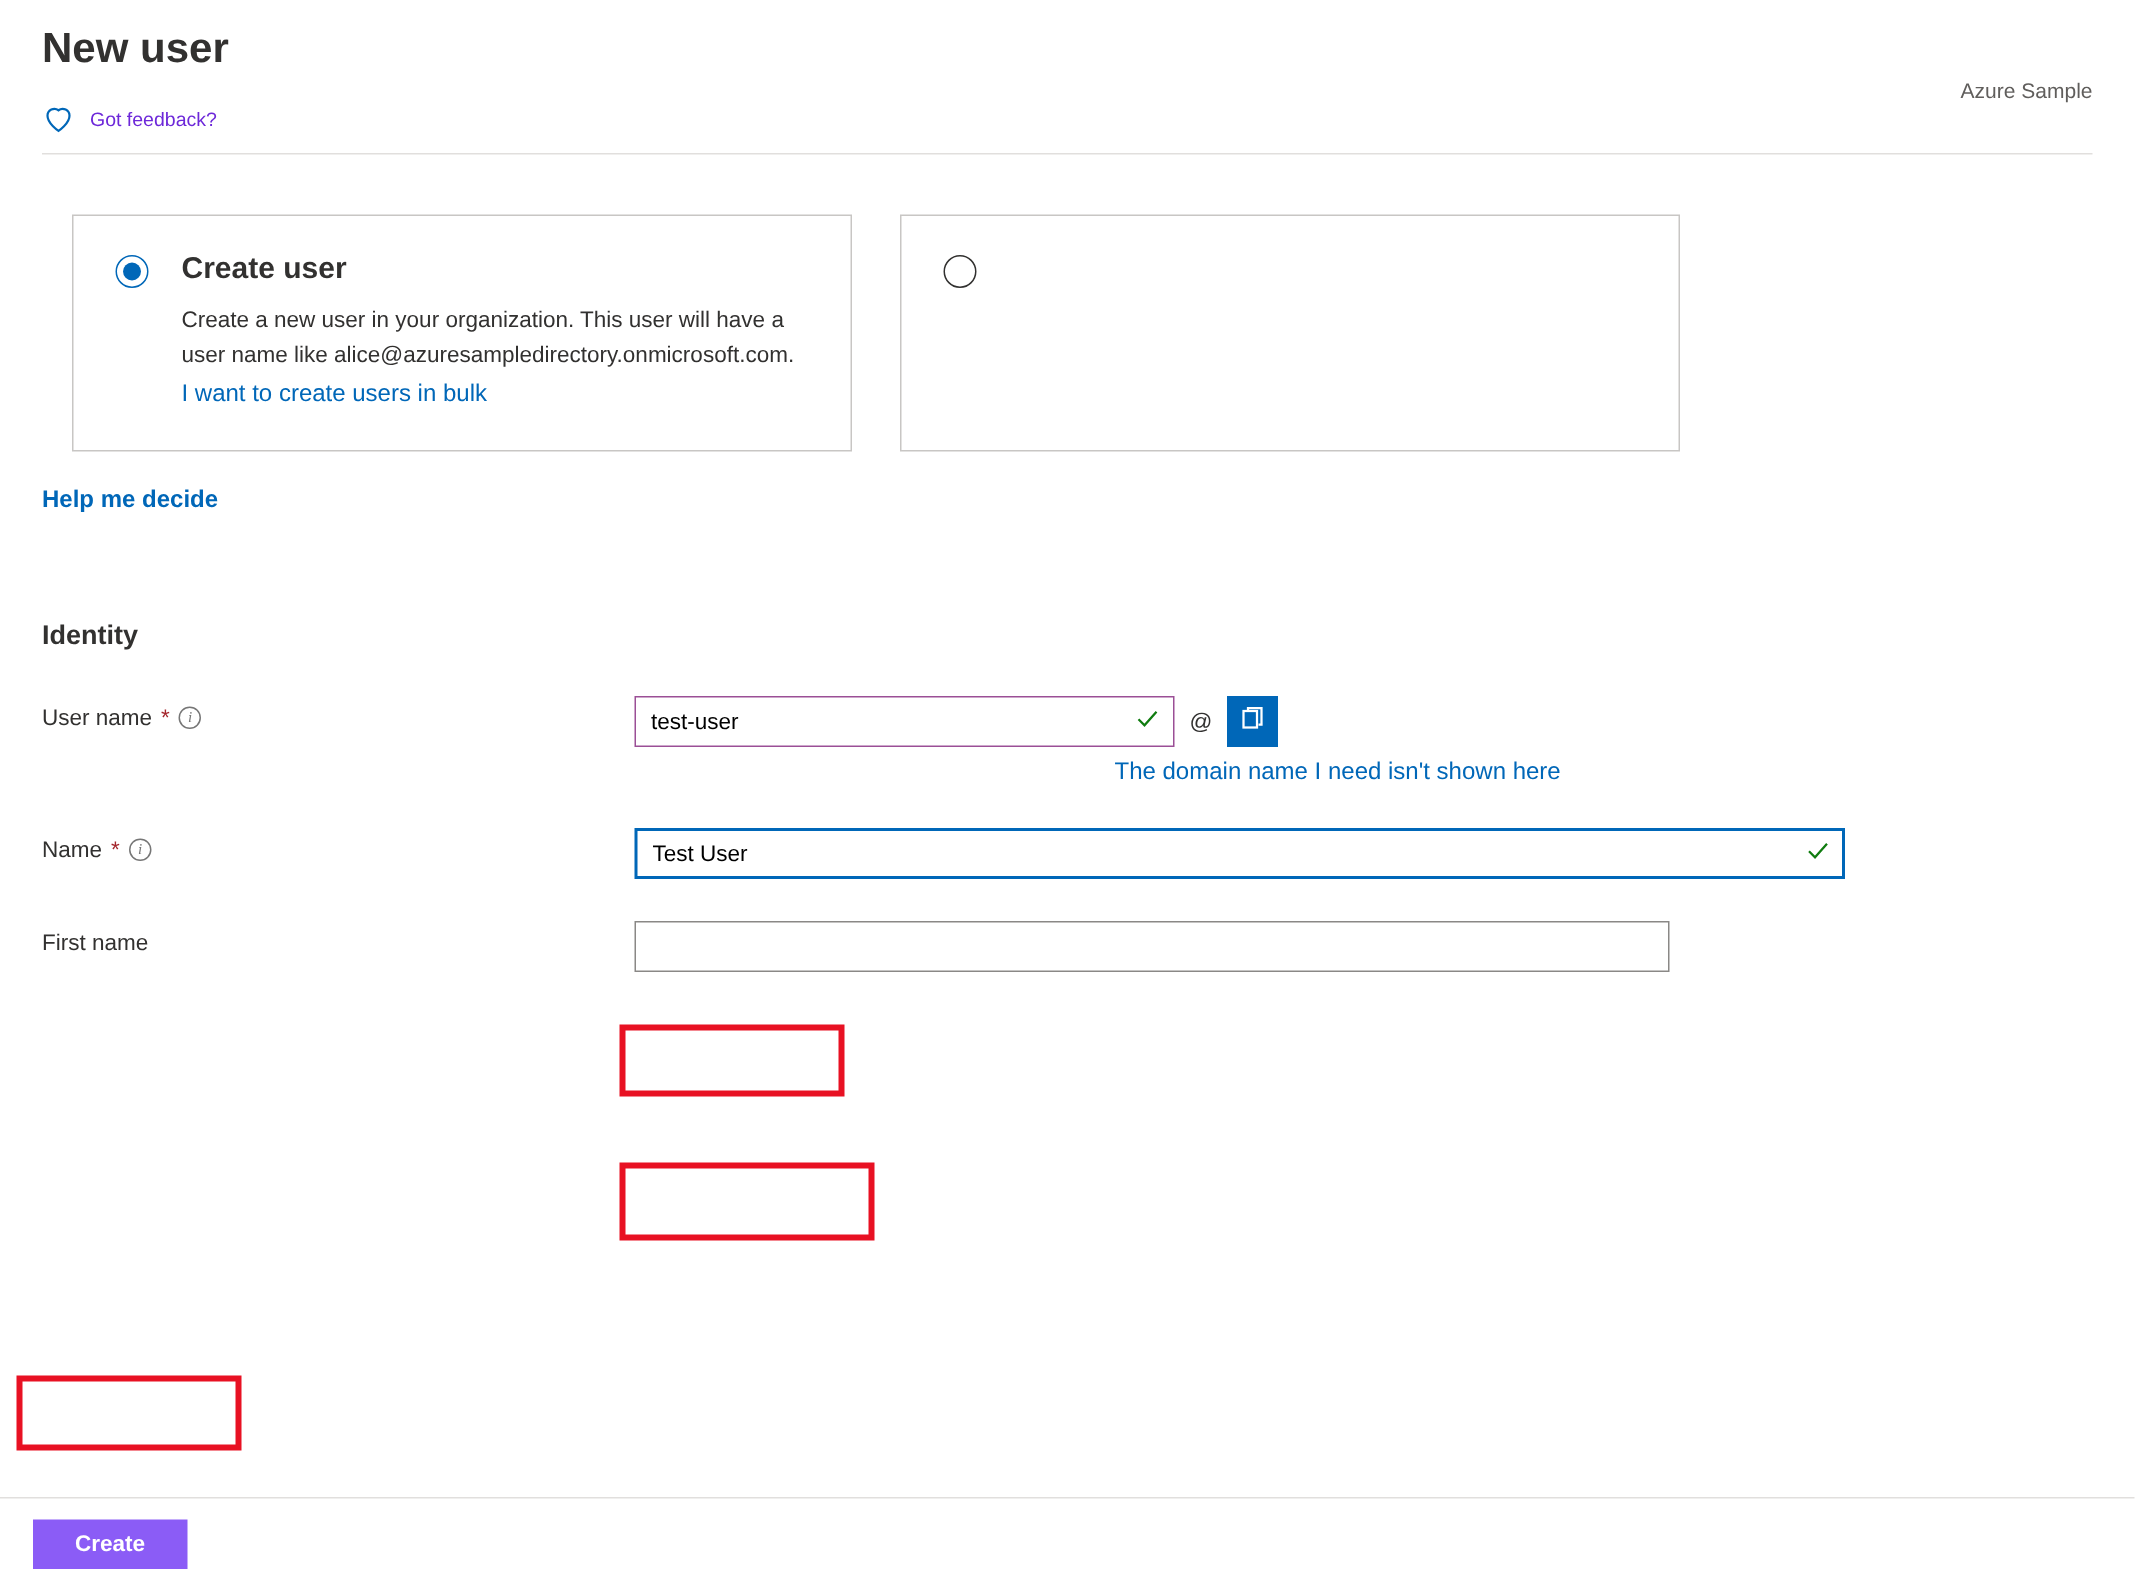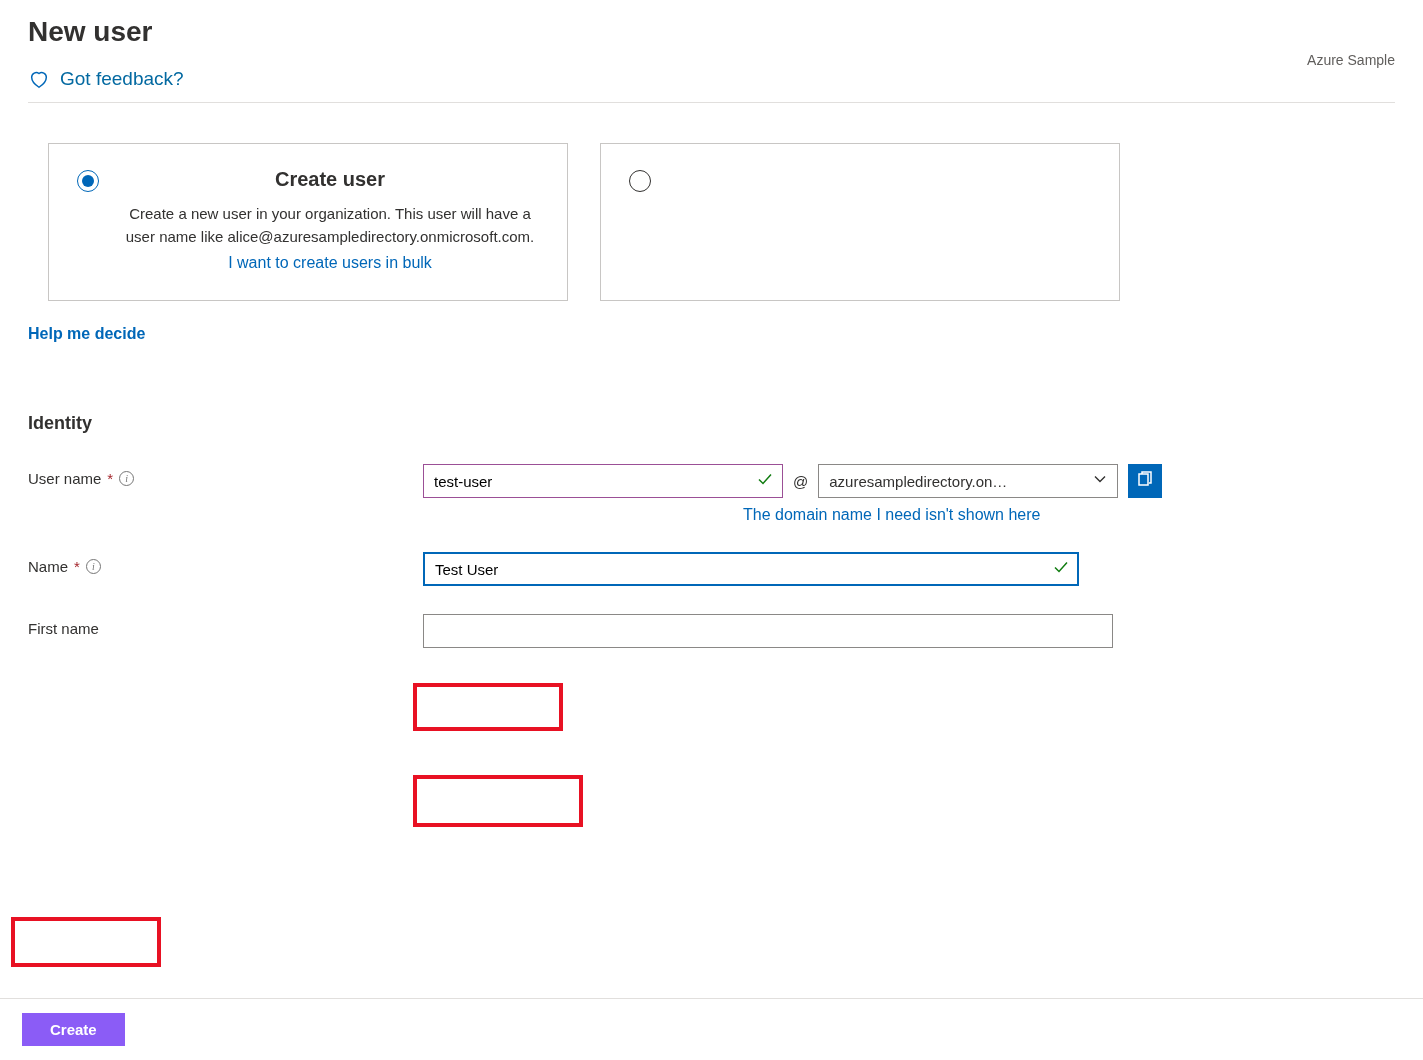--- a/index.html
+++ b/index.html
@@ -25,34 +25,33 @@
   }
   .feedback-row {
     display: flex;
     align-items: center;
     gap: 10px;
     padding-bottom: 12px;
     border-bottom: 1px solid #e1dfdd;
     margin-bottom: 40px;
   }
   .heart-icon svg { display: block; }
-  .feedback-text { font-size: 19px; color: #0369a1; }
+  .feedback-text { font-size: 13px; color: #6d28d9; }
   .cards {
     display: flex;
     gap: 32px;
     padding-left: 20px;
     margin-bottom: 24px;
   }
   .card {
     border: 1px solid #c8c6c4;
     padding: 24px 28px 28px;
     width: 520px;
     display: flex;
     gap: 22px;
-    text-align: center;
   }
   .radio {
     flex: 0 0 auto;
     width: 22px; height: 22px;
     border-radius: 50%;
     border: 1px solid #323130;
     display: flex; align-items: center; justify-content: center;
     margin-top: 2px;
     cursor: pointer;
   }
@@ -161,21 +160,21 @@
   .input-wrap .check-inside {
     position: absolute; right: 10px; top: 50%; transform: translateY(-50%);
     color: #107c10;
   }
   .domain-help {
     margin-top: 8px;
     text-align: left;
     padding-left: 320px;
   }
   .name-input {
-    width: 656px;
+    width: 807px;
     border: 2px solid #0067b8;
     padding-right: 30px;
   }
   .firstname-input { width: 690px; }
   .highlight {
     position: absolute;
     border: 4px solid #e81123;
     pointer-events: none;
   }
   .hl1 { left: 413px; top: 683px; width: 150px; height: 48px; }
@@ -245,28 +244,20 @@
       <div class="input-line">
         <span class="input-wrap">
           <input class="text-input username-input" value="test-user" style="">
           <span class="check-inside">
             <svg width="16" height="16" viewBox="0 0 16 16">
                 <path d="M2 8 l4 4 l8 -9" stroke="#107c10" stroke-width="1.5" fill="none"></path>
               </svg>
           </span>
         </span>
         <span class="at">@</span>
-        <div class="domain-select">
-          <span>azuresampledirectory.on…</span>
-          <span class="chevron">
-            <svg width="14" height="14" viewBox="0 0 14 14">
-                <path d="M2 4 l5 5 l5 -5" stroke="#323130" stroke-width="1.4" fill="none"></path>
-              </svg>
-          </span>
-        </div>
         <div class="copy-btn">
           <span>
             <svg width="18" height="18" viewBox="0 0 18 18" fill="none" stroke="#fff" stroke-width="1.5">
               <rect x="3" y="3" width="9" height="11"></rect>
               <path d="M6 3 V1 h9 v11 h-2"></path>
             </svg>
           </span>
         </div>
       </div>
       <div class="domain-help">

